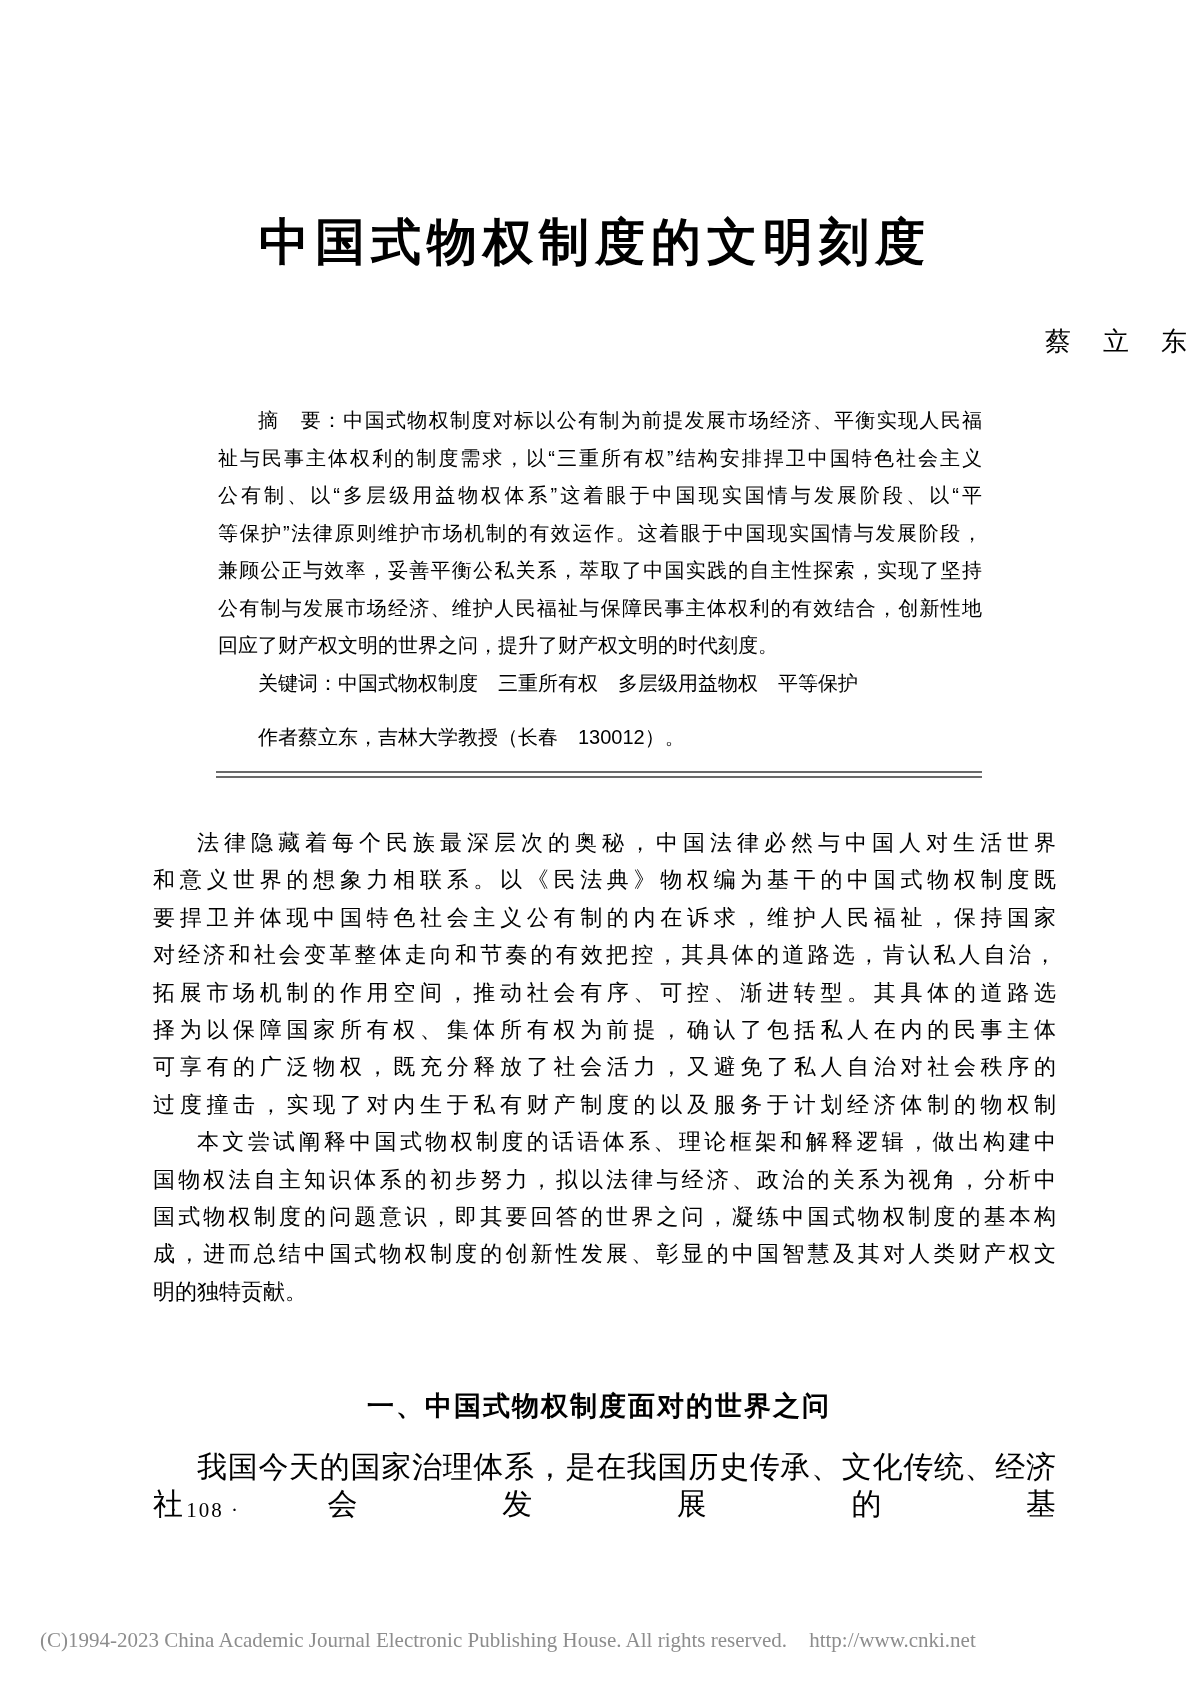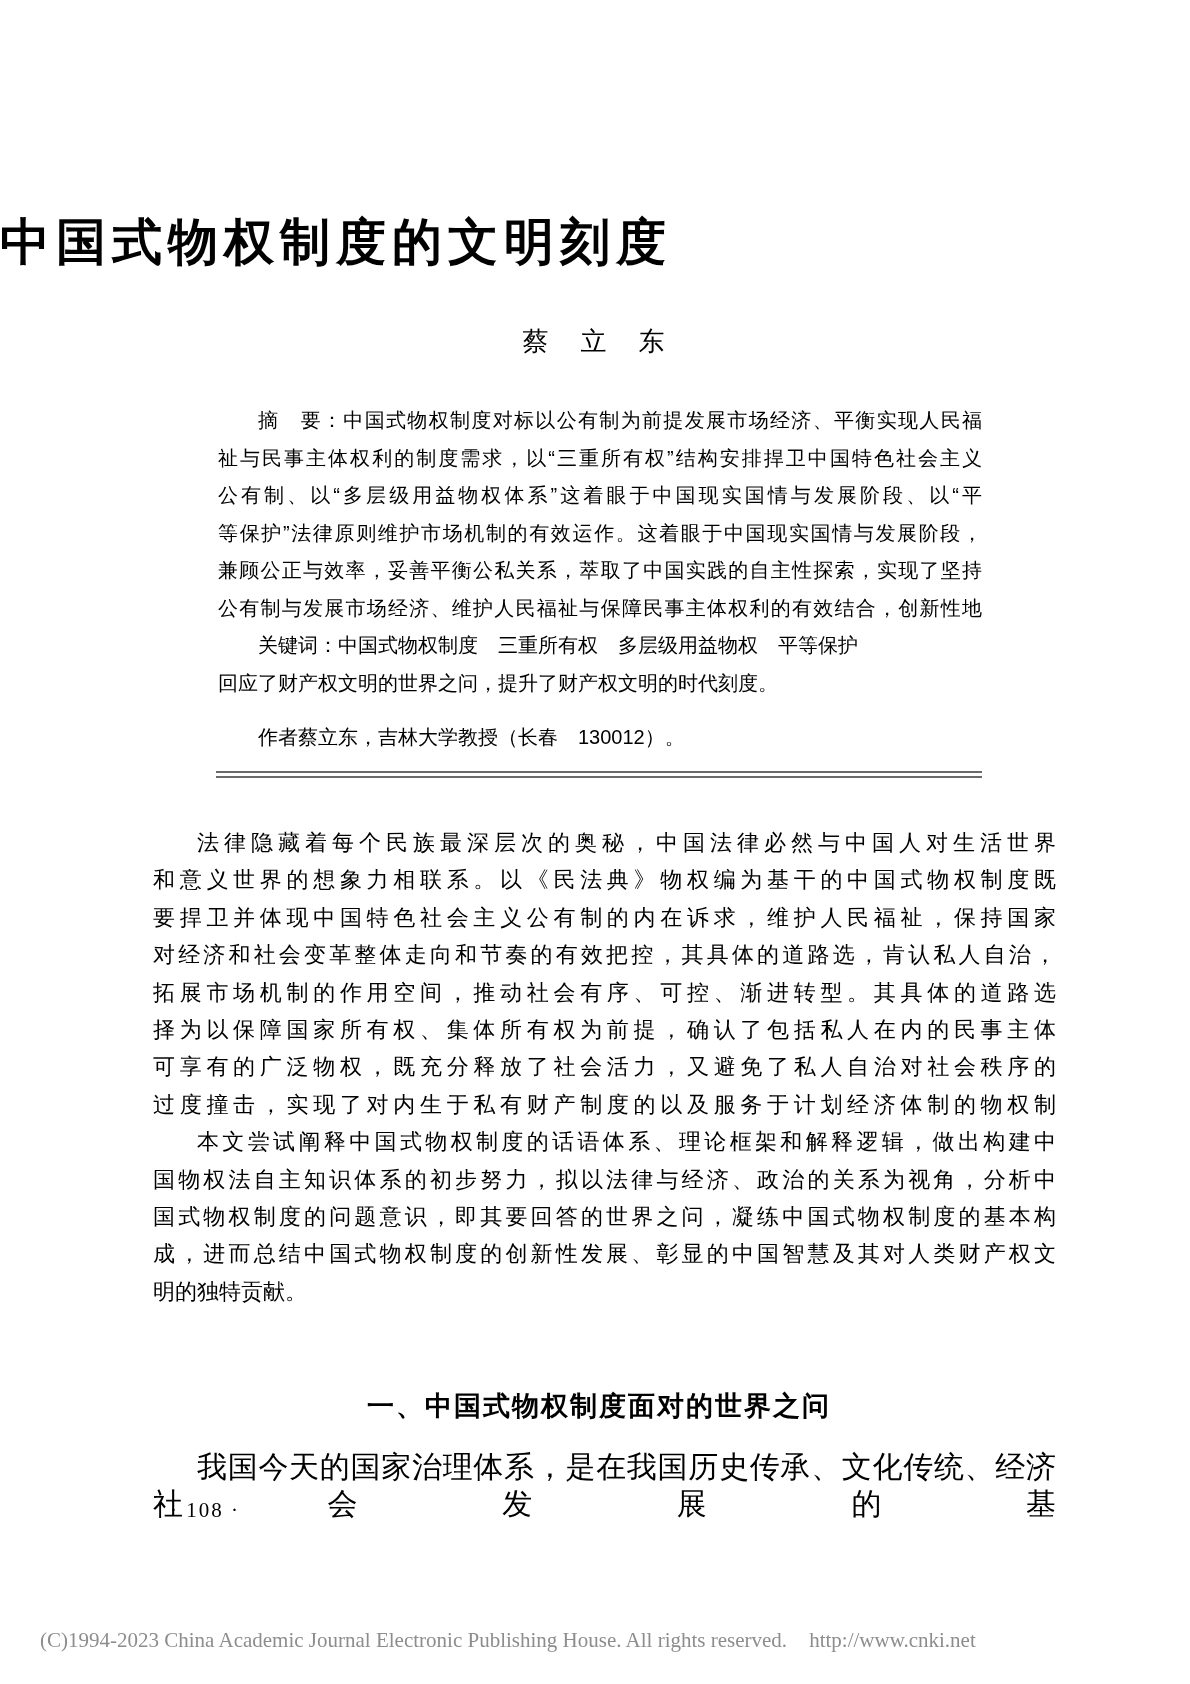--- a/index.html
+++ b/index.html
@@ -9,30 +9,31 @@
     height: 1684px;
     margin: 0 auto;
     background: #ffffff;
     color: #000000;
     font-family: "Liberation Sans", sans-serif;
     overflow: hidden;
   }
   .paper-title {
     position: absolute;
     top: 212px; left: 0; right: 0;
+    text-align: center;
     font-size: 50px;
     font-weight: bold;
     letter-spacing: 6px;
     line-height: 60px;
     white-space: nowrap;
   }
   .paper-author {
     position: absolute;
     top: 324px; left: 0; right: 0;
-    text-align: center;
+    text-align: right;
     font-size: 26px;
     letter-spacing: 3px;
     line-height: 34px;
   }
   .abstract-block {
     position: absolute;
     left: 218px;
     width: 764px;
     top: 402px;
     font-size: 20px;
@@ -118,22 +119,22 @@
 
   <div class="paper-author">蔡　立　东</div>
 
   <div class="abstract-block">
     <div class="jline a-ind">摘　要：中国式物权制度对标以公有制为前提发展市场经济、平衡实现人民福</div>
     <div class="jline">祉与民事主体权利的制度需求，以“三重所有权”结构安排捍卫中国特色社会主义</div>
     <div class="jline">公有制、以“多层级用益物权体系”这着眼于中国现实国情与发展阶段、以“平</div>
     <div class="jline">等保护”法律原则维护市场机制的有效运作。这着眼于中国现实国情与发展阶段，</div>
     <div class="jline">兼顾公正与效率，妥善平衡公私关系，萃取了中国实践的自主性探索，实现了坚持</div>
     <div class="jline">公有制与发展市场经济、维护人民福祉与保障民事主体权利的有效结合，创新性地</div>
+    <div class="jline end">回应了财产权文明的世界之问，提升了财产权文明的时代刻度。</div>
     <div class="jline end a-ind">关键词：中国式物权制度　三重所有权　多层级用益物权　平等保护</div>
-    <div class="jline end">回应了财产权文明的世界之问，提升了财产权文明的时代刻度。</div>
   </div>
 
   <div class="author-note">作者蔡立东，吉林大学教授（长春　130012）。</div>
 
   <div class="double-rule"></div>
 
   <div class="body-block">
     <div>
       <div class="jline b-ind">法律隐藏着每个民族最深层次的奥秘，中国法律必然与中国人对生活世界</div>
       <div class="jline">和意义世界的想象力相联系。以《民法典》物权编为基干的中国式物权制度既</div>

